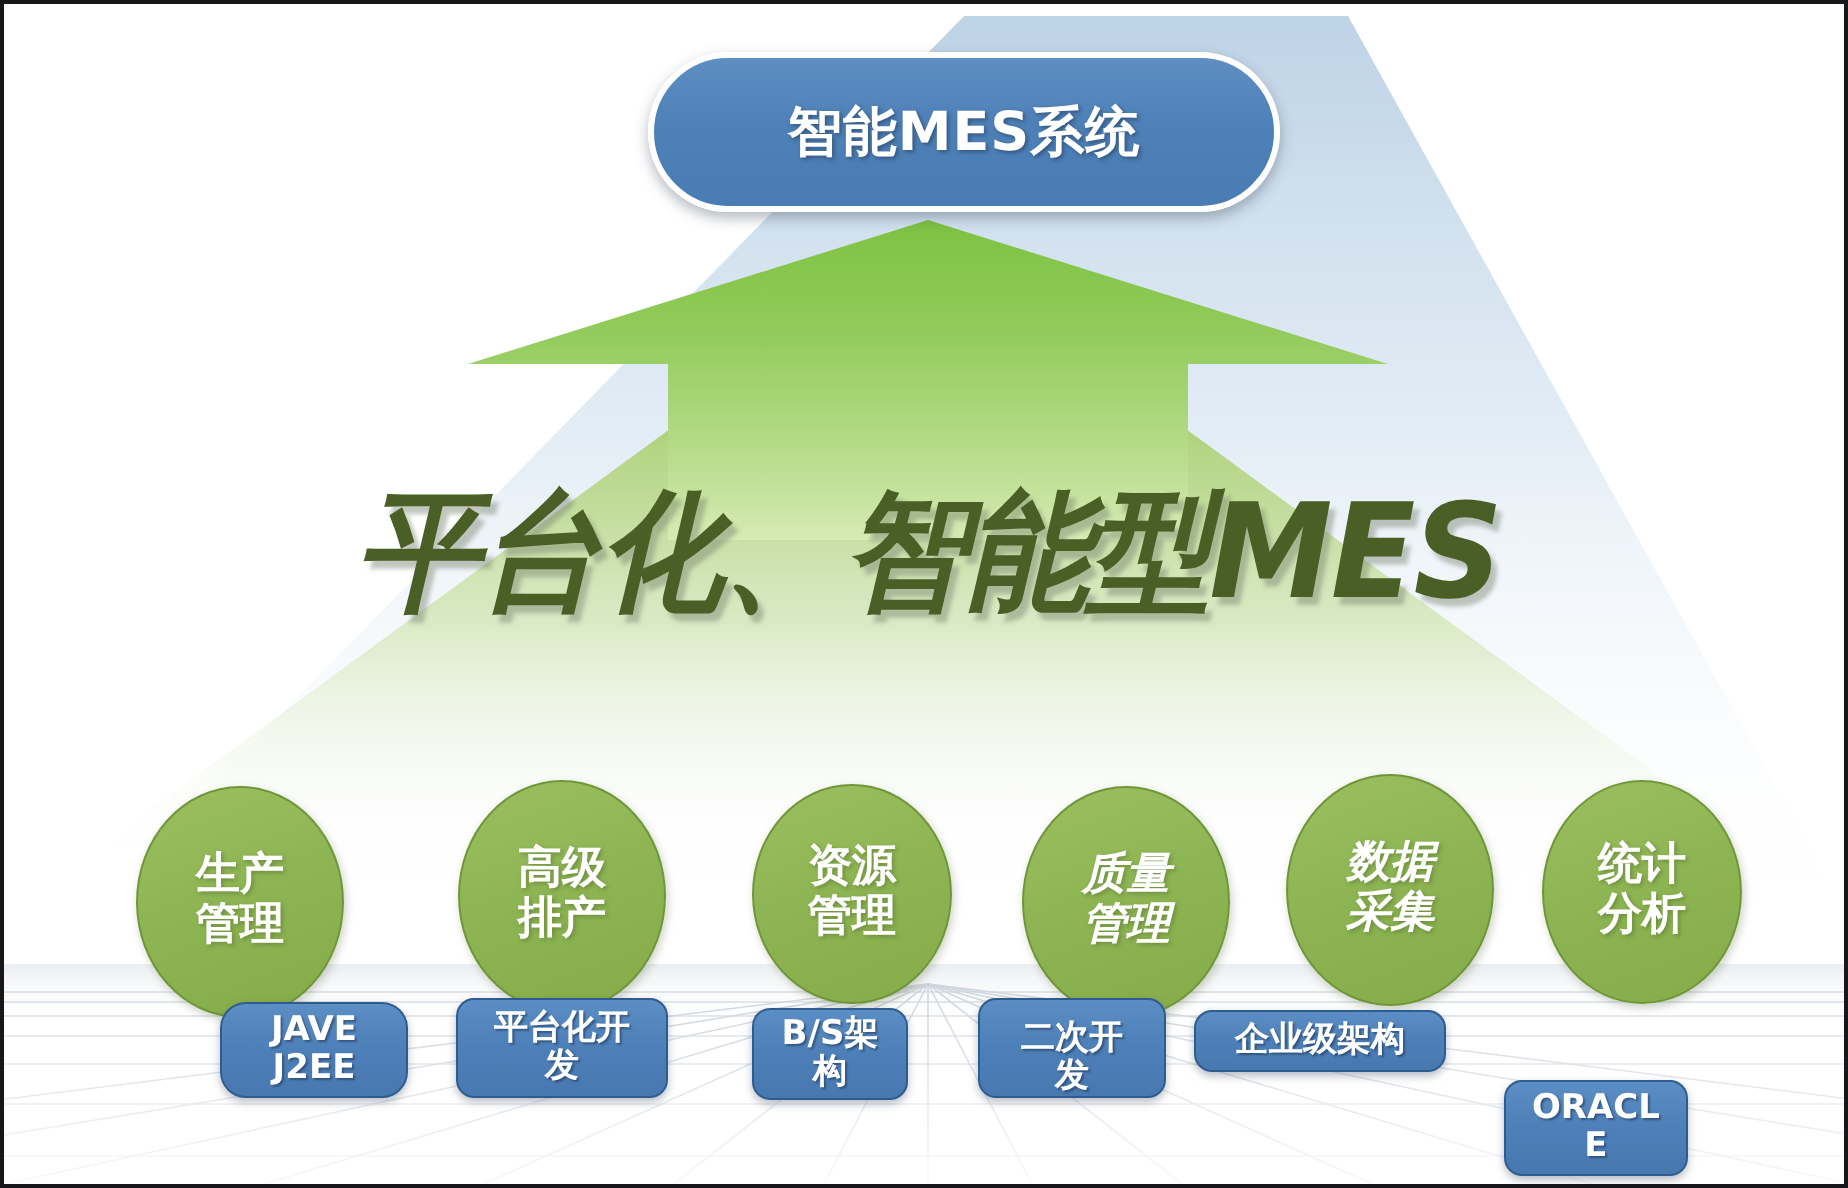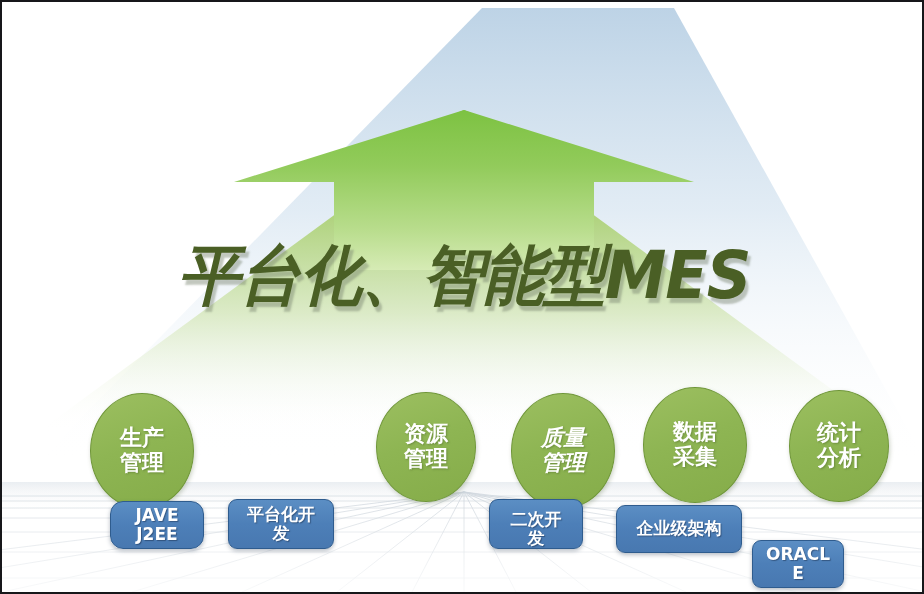--- a/index.html
+++ b/index.html
@@ -198,55 +198,66 @@
       </linearGradient>
     </defs>
     <polygon points="462,108 638,180 580,180 580,252 344,252 344,180 286,180" transform="translate(0,0) scale(1,1)" fill="url(#gArrow)" style="transform-origin:462px 108px"></polygon>
     <polygon points="462,108 692,180 592,180 592,268 332,268 332,180 232,180" fill="url(#gArrow)"></polygon>
   </svg>
 
   <div class="headline">
     <span class="headline-text">平台化、智能型MES</span>
   </div>
 
-
-  <div class="circle" style="left:88px;top:391px;width:104px;height:116px;">
+  <div class="title-pill">
+    <span class="title-pill-text">智能MES系统</span>
+  </div>
+
+  <div class="circle" style="left:66px;top:391px;width:104px;height:116px;">
     <span class="circle-label">生产
 管理</span>
+  </div>
+  <div class="circle" style="left:227px;top:388px;width:104px;height:116px;">
+    <span class="circle-label">高级
+排产</span>
   </div>
   <div class="circle" style="left:374px;top:390px;width:100px;height:110px;">
     <span class="circle-label">资源
 管理</span>
   </div>
   <div class="circle" style="left:509px;top:391px;width:104px;height:116px;font-style:italic;">
     <span class="circle-label">质量
 管理</span>
   </div>
-  <div class="circle" style="left:641px;top:385px;width:104px;height:116px;">
+  <div class="circle" style="left:641px;top:385px;width:104px;height:116px;font-style:italic;">
     <span class="circle-label">数据
 采集</span>
   </div>
-  <div class="circle" style="left:787px;top:388px;width:100px;height:112px;">
+  <div class="circle" style="left:769px;top:388px;width:100px;height:112px;">
     <span class="circle-label">统计
 分析</span>
   </div>
 
   <div class="tag" style="left:108px;top:499px;width:94px;height:48px;border-radius:13px;">
     <span class="tag-label">JAVE
 J2EE</span>
   </div>
   <div class="tag" style="left:226px;top:497px;width:106px;height:50px;">
     <span class="tag-label">平台化开
 发</span>
   </div>
+  <div class="tag" style="left:374px;top:502px;width:78px;height:46px;">
+    <span class="tag-label">B/S架
+构</span>
+  </div>
   <div class="tag" style="left:487px;top:497px;width:94px;height:50px;align-items:flex-end;">
     <span class="tag-label">二次开
 发</span>
   </div>
-  <div class="tag" style="left:614px;top:503px;width:126px;height:48px;">
+  <div class="tag" style="left:595px;top:503px;width:126px;height:31px;">
     <span class="tag-label">企业级架构</span>
   </div>
   <div class="tag" style="left:750px;top:499px;width:92px;height:48px;margin-top:39px;">
     <span class="tag-label">ORACL
 E</span>
   </div>
 
 </div>
 
 </body></html>

